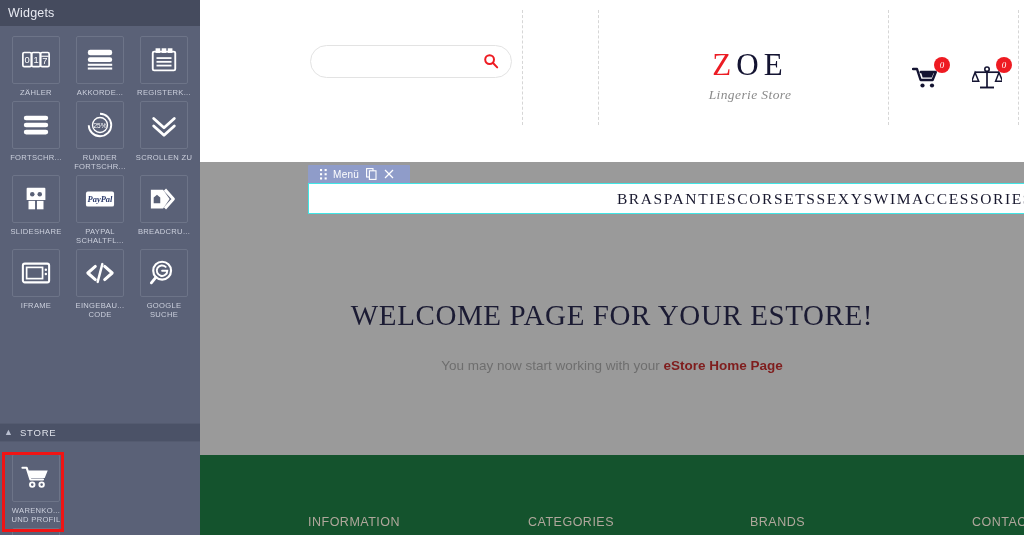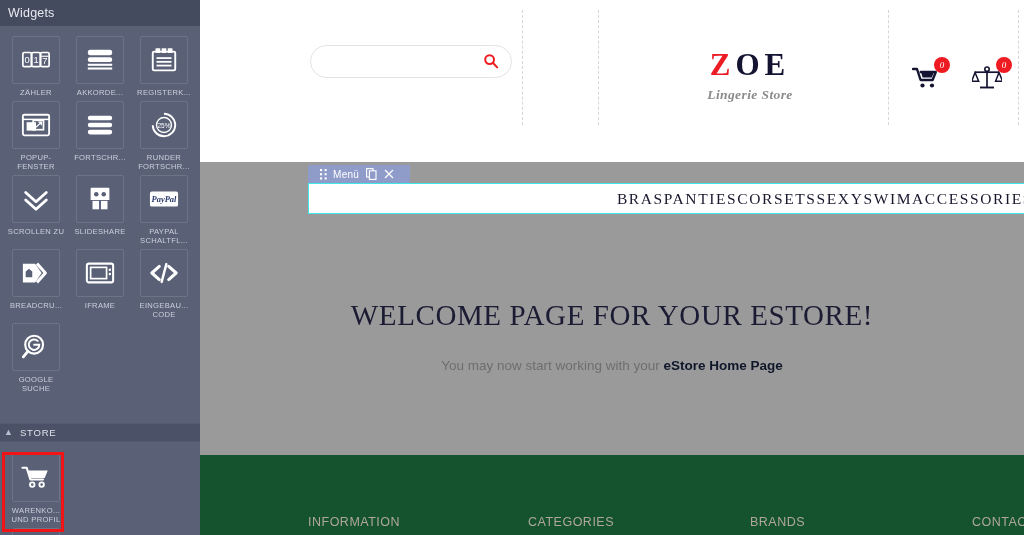--- a/index.html
+++ b/index.html
@@ -136,21 +136,21 @@
     width: 16px; height: 16px;
     border: none; background: transparent; padding: 0;
     cursor: pointer;
   }
   .hdr-dash {
     position: absolute; top: 10px; height: 115px;
     border-left: 1px dashed #d6d6d6;
   }
   #logo-wrap {
     position: absolute; left: 460px; top: 48px;
-    width: 180px; text-align: center; font-weight: bold;
+    width: 180px; text-align: center;
   }
   #logo-text {
     font-family: "Liberation Serif", serif;
     font-size: 31px;
     letter-spacing: 5px;
     line-height: 34px;
   }
   #logo-z { color: #ec1c24; }
   #logo-oe { color: #141432; }
   #logo-sub {
@@ -222,21 +222,21 @@
     font-size: 29px;
     color: #1b1b33;
     letter-spacing: .6px;
   }
   #welcome-sub {
     text-align: center;
     margin-top: 26px;
     font-size: 13.5px;
     color: #6e6e6e;
   }
-  #welcome-sub b { color: #0f172a; font-weight: bold; }
+  #welcome-sub b { color: #7f1d1d; font-weight: bold; }
 
   #footer {
     position: absolute; left: 0; top: 455px;
     width: 824px; height: 104px;
     background: #14532d;
   }
   .foot-col {
     position: absolute; top: 60px;
     color: #b0a79c;
     font-size: 12.5px;
@@ -288,32 +288,20 @@
                 <rect x="4" y="7" width="24" height="20" rx="1.5" fill="none" stroke="#ffffff" stroke-width="2"></rect>
                 <rect x="7" y="3.5" width="5" height="5" fill="#ffffff"></rect>
                 <rect x="13.5" y="3.5" width="5" height="5" fill="#ffffff"></rect>
                 <rect x="20" y="3.5" width="5" height="5" fill="#ffffff"></rect>
                 <rect x="8" y="13" width="16" height="1.9" fill="#ffffff"></rect>
                 <rect x="8" y="17" width="16" height="1.9" fill="#ffffff"></rect>
                 <rect x="8" y="21" width="16" height="1.9" fill="#ffffff"></rect>
               </svg>
             </div>
             <div class="widget-label">REGISTERK...</div>
-          </div>
-          <div class="widget-cell">
-            <div class="widget-tile">
-              <svg class="wi" viewBox="0 0 32 32">
-                <rect x="2" y="5" width="28" height="22" rx="1.6" fill="none" stroke="#ffffff" stroke-width="2"></rect>
-                <line x1="2" y1="10" x2="30" y2="10" stroke="#ffffff" stroke-width="1.6"></line>
-                <rect x="6" y="13" width="10" height="9" fill="#ffffff"></rect>
-                <rect x="13" y="11" width="11" height="10" fill="none" stroke="#ffffff" stroke-width="1.8"></rect>
-                <path d="M16 18.5 L21.5 13.2 M18.5 13 h3.2 v3.2" stroke="#ffffff" stroke-width="1.4" fill="none"></path>
-              </svg>
-            </div>
-            <div class="widget-label">POPUP-FENSTER</div>
           </div>
           <div class="widget-cell">
             <div class="widget-tile">
               <svg class="wi" viewBox="0 0 32 32">
                 <rect x="3" y="6" width="26" height="5" rx="2.5" fill="#ffffff"></rect>
                 <rect x="3" y="13.5" width="26" height="5" rx="2.5" fill="#ffffff"></rect>
                 <rect x="3" y="21" width="26" height="5" rx="2.5" fill="#ffffff"></rect>
               </svg>
             </div>
             <div class="widget-label">FORTSCHR...</div>

